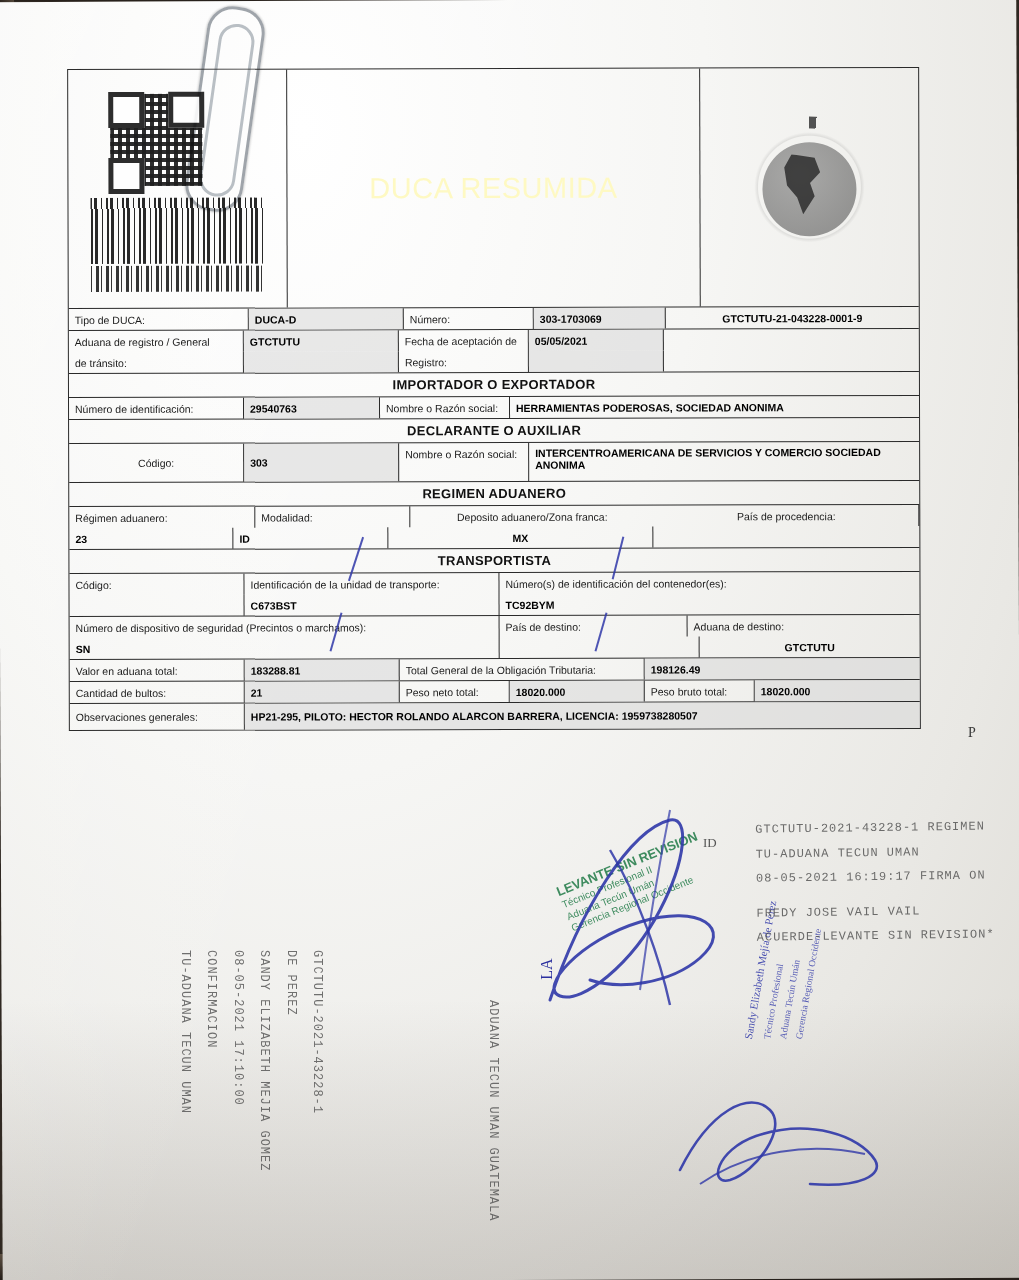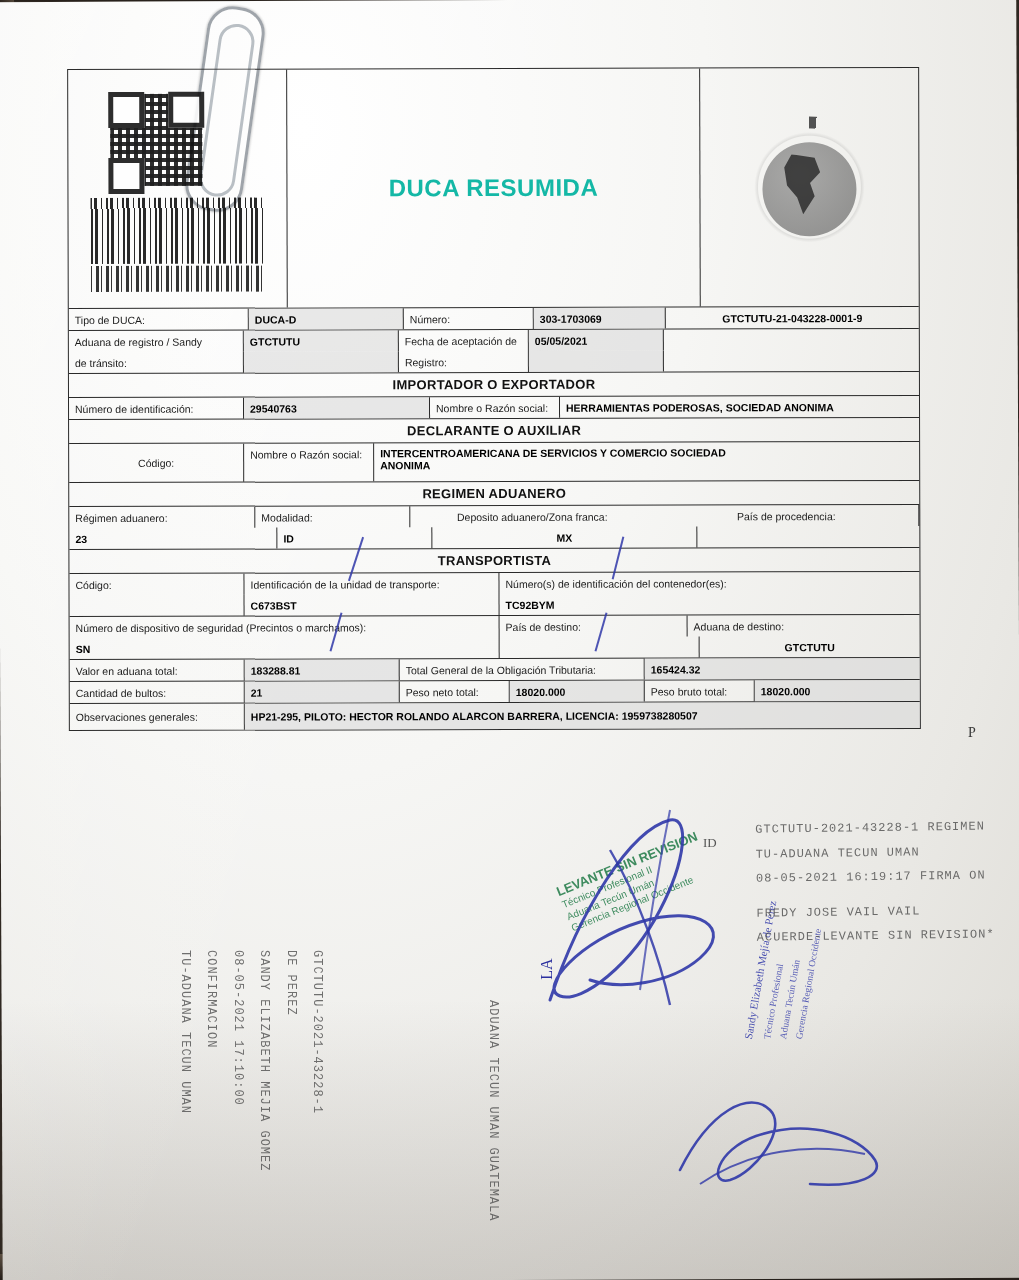--- a/index.html
+++ b/index.html
@@ -45,21 +45,21 @@
   .shade{background:rgba(215,215,215,0.55);}
   .section{
     text-align:center;font-weight:bold;font-size:13px;letter-spacing:.3px;
     justify-content:center;padding:4px 0;
   }
   
   #hdr{display:flex;border-bottom:1px solid #2a2a2a;height:238px;}
   #hdr .code{width:218px;border-right:1px solid #2a2a2a;position:relative;}
   #hdr .mid{flex:1;border-right:1px solid #2a2a2a;display:flex;align-items:center;justify-content:center;}
   #hdr .logo{width:218px;display:flex;align-items:center;justify-content:center;}
-  #title{font-size:24px;font-weight:bold;letter-spacing:.5px;color:#14b8a6;}
+  #title{font-size:29px;font-weight:normal;letter-spacing:.5px;color:#fef9c3;}
 
   
   .qr{position:absolute;left:42px;top:24px;width:92px;height:92px;
       background-image:
         repeating-linear-gradient(90deg,#111 0 4px,transparent 4px 8px),
         repeating-linear-gradient(0deg,#111 0 4px,transparent 4px 8px);
       background-blend-mode:multiply;opacity:.88;}
   .qr:before,.qr:after{content:"";position:absolute;width:26px;height:26px;border:5px solid #111;background:#fff;}
   .qr:before{left:-2px;top:-2px;box-shadow:64px 0 0 -5px #fff, 64px 0 0 0 transparent;}
   .qr:after{left:-2px;top:64px;}
@@ -141,67 +141,68 @@
 
   <div class="row">
     <div class="cell bd-r lbl" style="width:180px">Tipo de DUCA:</div>
     <div class="cell bd-r val shade" style="width:155px">DUCA-D</div>
     <div class="cell bd-r lbl" style="width:130px">Número:</div>
     <div class="cell bd-r val shade" style="width:132px">303-1703069</div>
     <div class="cell val" style="flex:1;justify-content:center">GTCTUTU-21-043228-0001-9</div>
   </div>
 
   <div class="row" style="border-bottom:none">
-    <div class="cell bd-r lbl" style="width:175px">Aduana de registro  / Sandy</div>
+    <div class="cell bd-r lbl" style="width:175px">Aduana de registro  / General</div>
     <div class="cell bd-r val shade" style="width:155px">GTCTUTU</div>
     <div class="cell bd-r lbl" style="width:130px">Fecha de aceptación de</div>
     <div class="cell bd-r val shade" style="width:135px">05/05/2021</div>
     <div class="cell" style="flex:1"></div>
   </div>
   <div class="row">
     <div class="cell bd-r lbl" style="width:175px">de tránsito:</div>
     <div class="cell bd-r shade" style="width:155px"></div>
     <div class="cell bd-r lbl" style="width:130px">Registro:</div>
     <div class="cell bd-r shade" style="width:135px"></div>
     <div class="cell" style="flex:1"></div>
   </div>
 
   <div class="row">
     <div class="cell section" style="flex:1">IMPORTADOR O EXPORTADOR</div>
   </div>
   <div class="row">
     <div class="cell bd-r lbl" style="width:175px">Número de identificación:</div>
-    <div class="cell bd-r val shade" style="width:186px">29540763</div>
+    <div class="cell bd-r val shade" style="width:136px">29540763</div>
     <div class="cell bd-r lbl" style="width:130px">Nombre o Razón social:</div>
     <div class="cell val" style="flex:1">HERRAMIENTAS PODEROSAS, SOCIEDAD ANONIMA</div>
   </div>
 
   <div class="row">
     <div class="cell section" style="flex:1">DECLARANTE O AUXILIAR</div>
   </div>
   <div class="row" style="min-height:38px">
     <div class="cell bd-r lbl" style="width:175px;justify-content:center">Código:</div>
+    <div class="cell bd-r val shade" style="width:155px">303</div>
     <div class="cell bd-r lbl" style="width:130px;align-items:flex-start;padding-top:5px">Nombre o Razón social:</div>
     <div class="cell" style="flex:1;flex-direction:column;align-items:flex-start;padding-top:4px">
       <span class="val">INTERCENTROAMERICANA DE SERVICIOS Y COMERCIO SOCIEDAD</span>
       <span class="val">ANONIMA</span>
     </div>
   </div>
 
   <div class="row">
     <div class="cell section" style="flex:1">REGIMEN ADUANERO</div>
   </div>
   <div class="row" style="border-bottom:none">
     <div class="cell bd-r lbl" style="width:186px">Régimen aduanero:</div>
     <div class="cell bd-r lbl" style="width:155px">Modalidad:</div>
     <div class="cell lbl" style="flex:1;justify-content:center">Deposito aduanero/Zona franca:</div>
     <div class="cell bd-r lbl" style="width:265px;justify-content:center">País de procedencia:</div>
   </div>
   <div class="row">
-    <div class="cell bd-r val" style="width:208px">23</div>
+    <div class="cell bd-r val" style="width:164px">23</div>
     <div class="cell bd-r val" style="width:155px">ID</div>
     <div class="cell bd-r val" style="width:265px;justify-content:center">MX</div>
     <div class="cell val" style="flex:1;justify-content:center"></div>
   </div>
 
   <div class="row">
     <div class="cell section" style="flex:1">TRANSPORTISTA</div>
   </div>
   <div class="row" style="border-bottom:none">
     <div class="cell bd-r lbl" style="width:175px">Código:</div>
@@ -222,21 +223,21 @@
   <div class="row">
     <div class="cell bd-r val" style="width:430px">SN</div>
     <div class="cell bd-r val" style="width:200px"></div>
     <div class="cell val" style="flex:1;justify-content:center">GTCTUTU</div>
   </div>
 
   <div class="row">
     <div class="cell bd-r lbl" style="width:175px">Valor en aduana total:</div>
     <div class="cell bd-r val shade" style="width:155px">183288.81</div>
     <div class="cell bd-r lbl" style="width:245px">Total General de la Obligación Tributaria:</div>
-    <div class="cell val shade" style="flex:1">165424.32</div>
+    <div class="cell val shade" style="flex:1">198126.49</div>
   </div>
   <div class="row">
     <div class="cell bd-r lbl" style="width:175px">Cantidad de bultos:</div>
     <div class="cell bd-r val shade" style="width:155px">21</div>
     <div class="cell bd-r lbl" style="width:110px">Peso neto total:</div>
     <div class="cell bd-r val shade" style="width:135px">18020.000</div>
     <div class="cell bd-r lbl" style="width:110px">Peso bruto total:</div>
     <div class="cell val shade" style="flex:1">18020.000</div>
   </div>
   <div class="row" style="min-height:26px">

